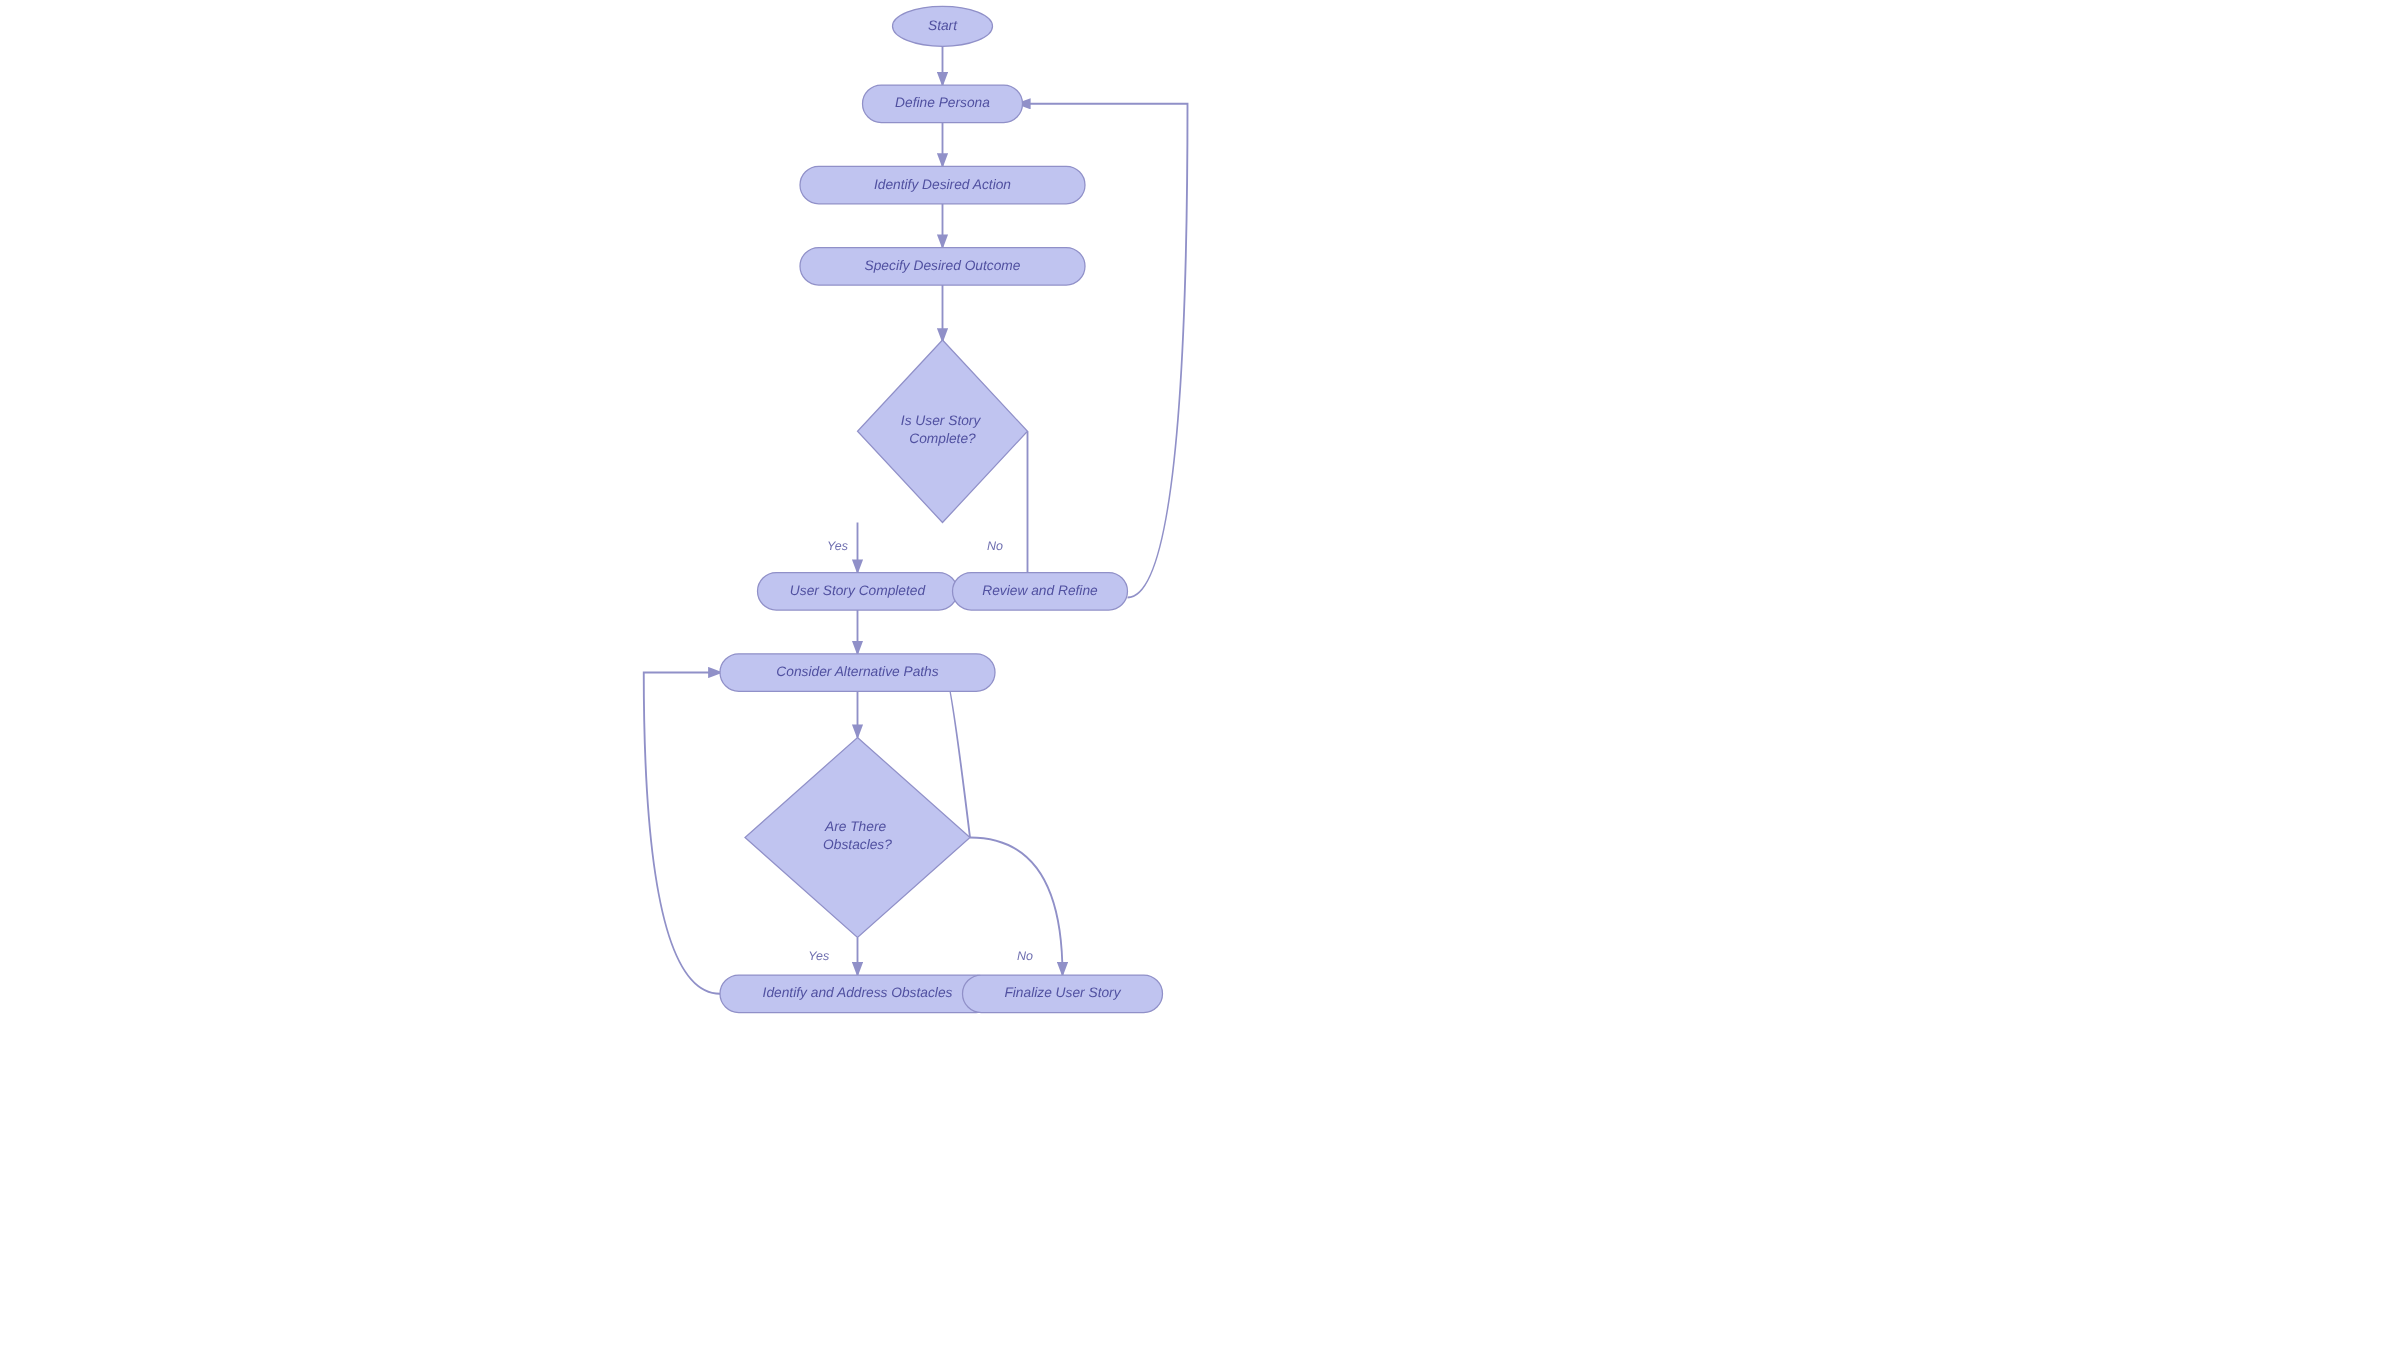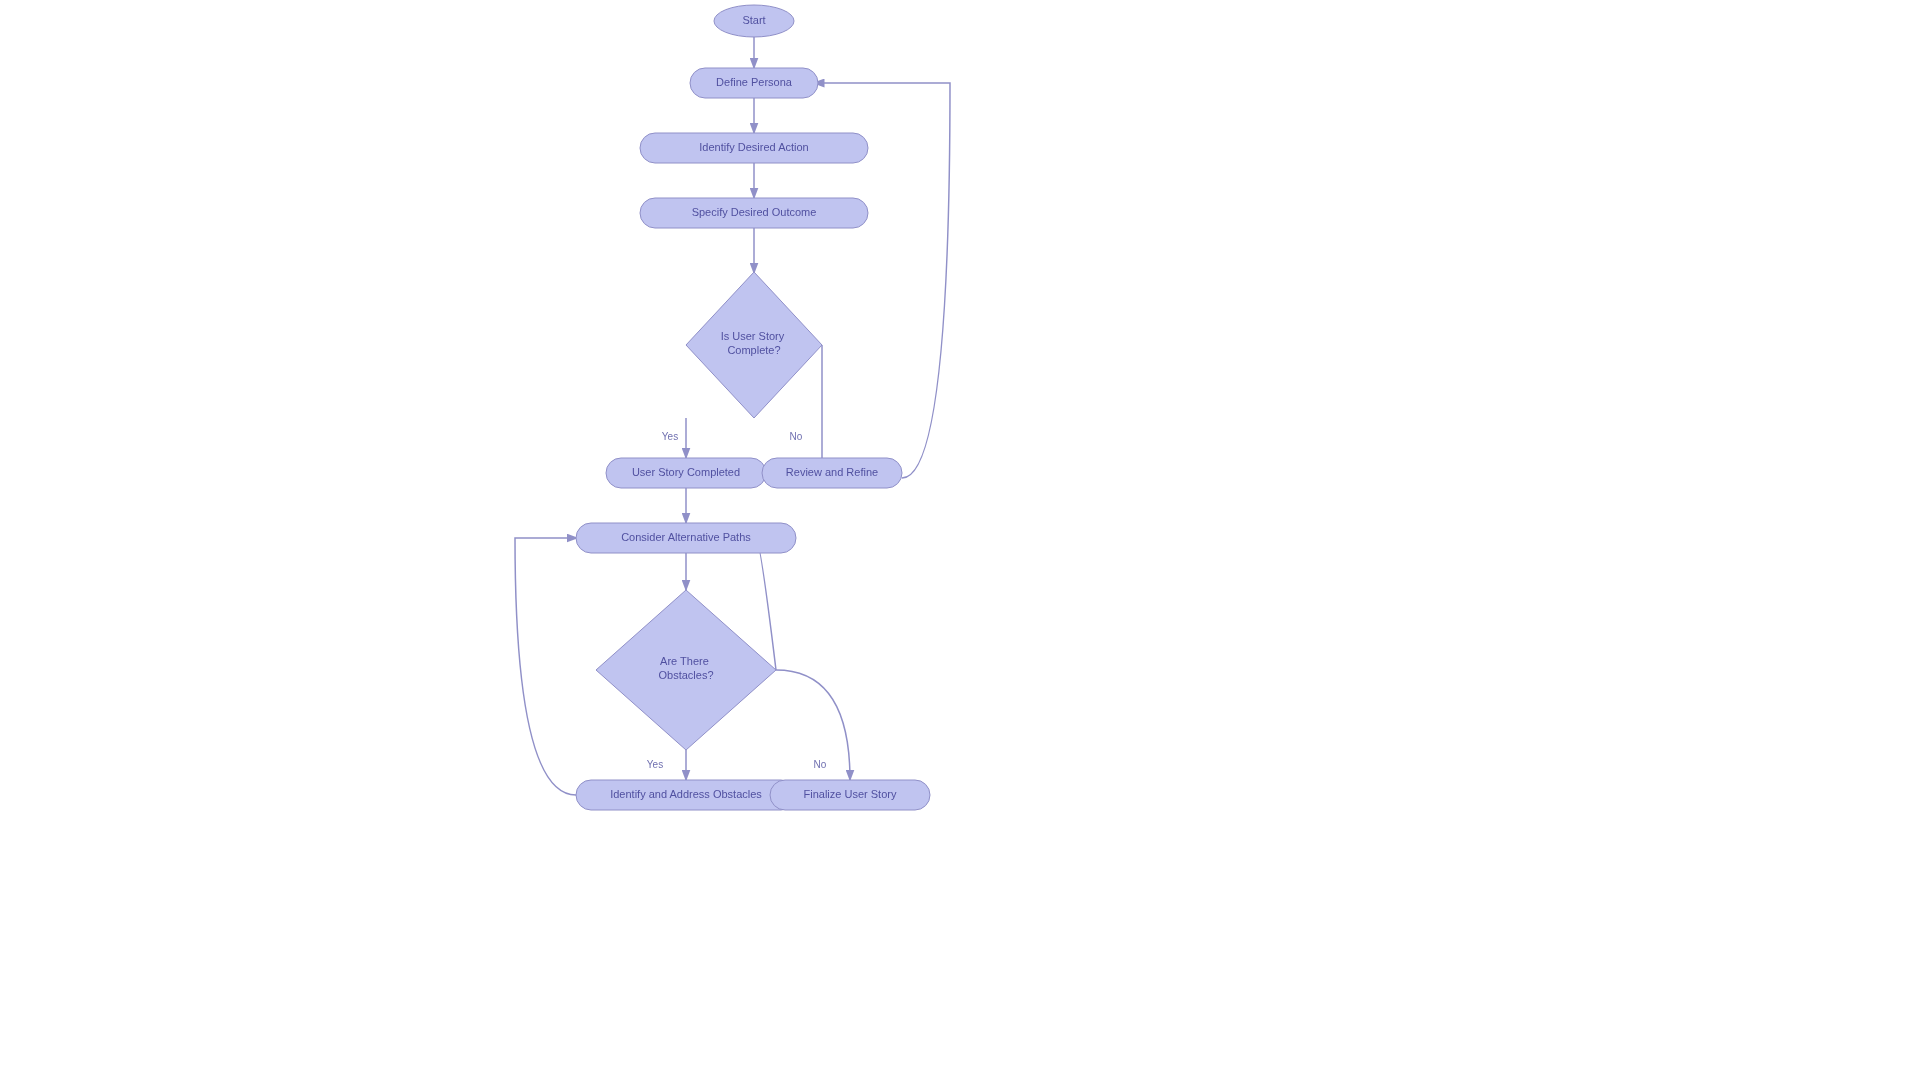--- a/index.html
+++ b/index.html
@@ -12,21 +12,21 @@
       position: relative;
     }
     svg {
       width: 1920px;
       height: 1080px;
     }
   </style>
 </head>
 <body>
 
-<div style="position:absolute;top:0;left:0;width:1920px;height:1080px;">
+<div style="position:absolute;top:0;left:0;width:1920px;height:1080px;font-style:italic;">
 <svg width="1920" height="1080" xmlns="http://www.w3.org/2000/svg" style="position:absolute;top:0;left:0;">
   <defs>
     <marker id="arr" markerWidth="8" markerHeight="6" refX="7" refY="3" orient="auto">
       <polygon points="0 0, 8 3, 0 6" fill="#9090c8"></polygon>
     </marker>
   </defs>
 
   <line x1="754" y1="36" x2="754" y2="68" stroke="#9090c8" stroke-width="1.5" marker-end="url(#arr)"></line>
 
   <line x1="754" y1="98" x2="754" y2="133" stroke="#9090c8" stroke-width="1.5" marker-end="url(#arr)"></line>

